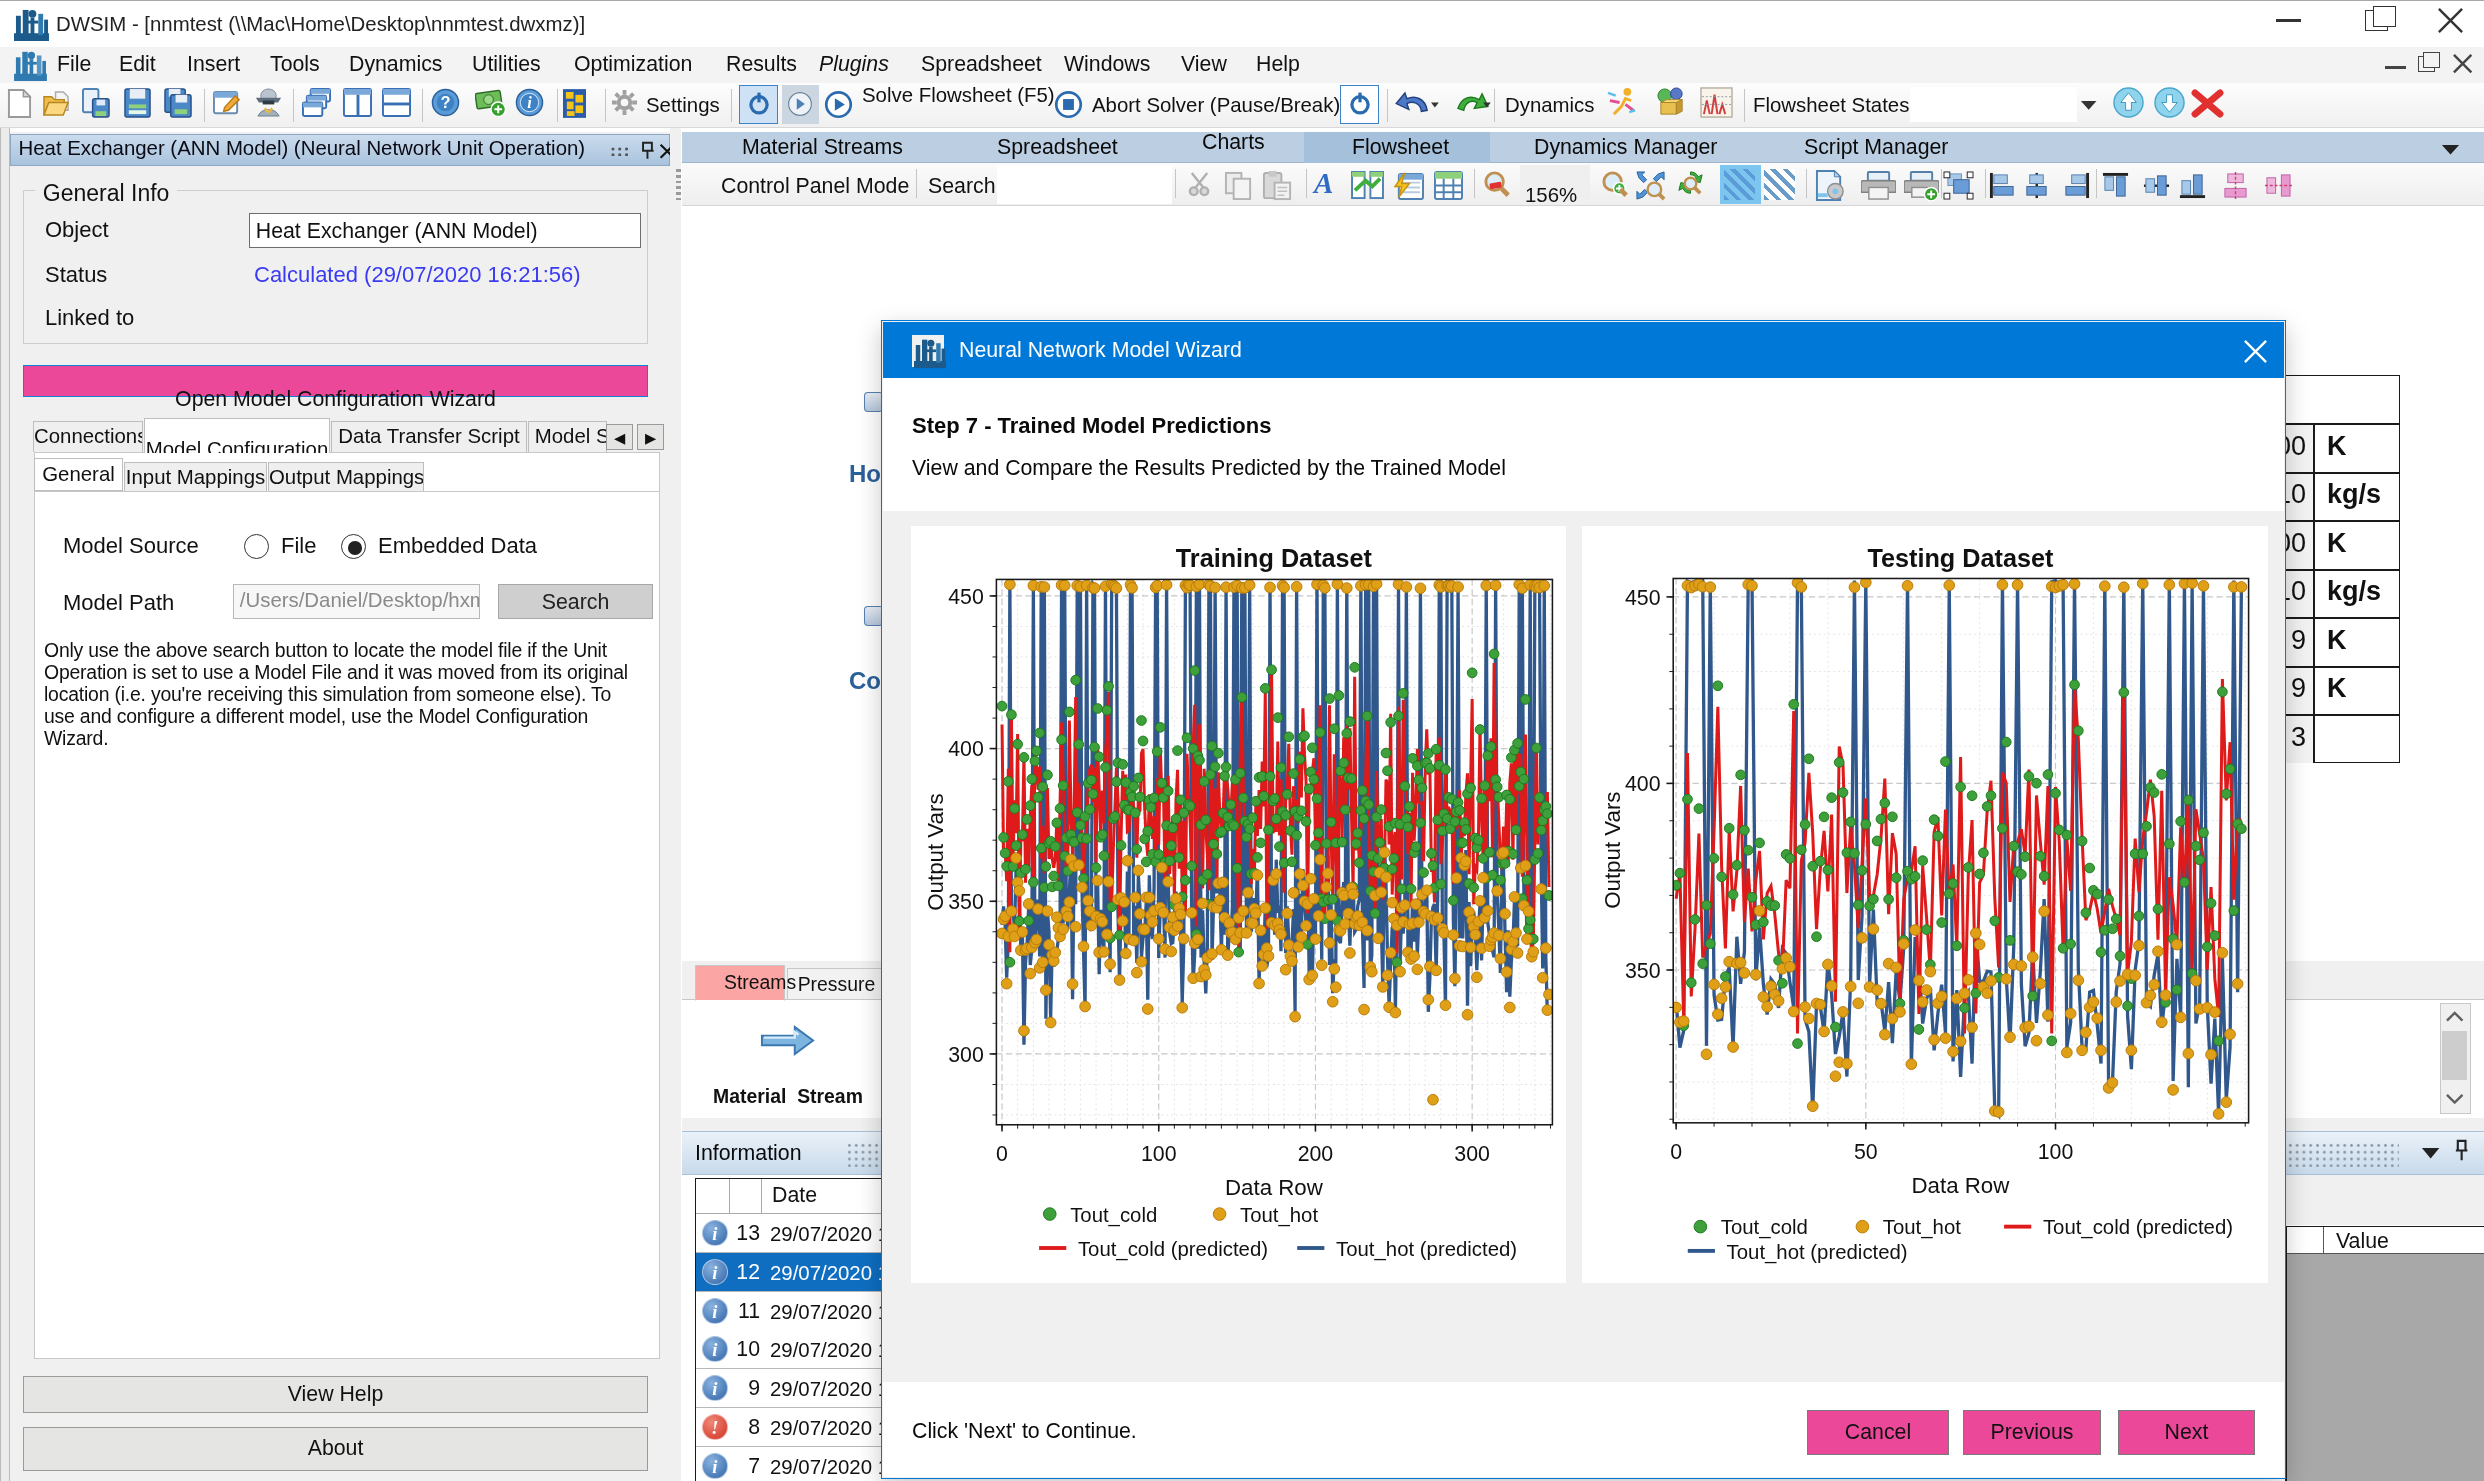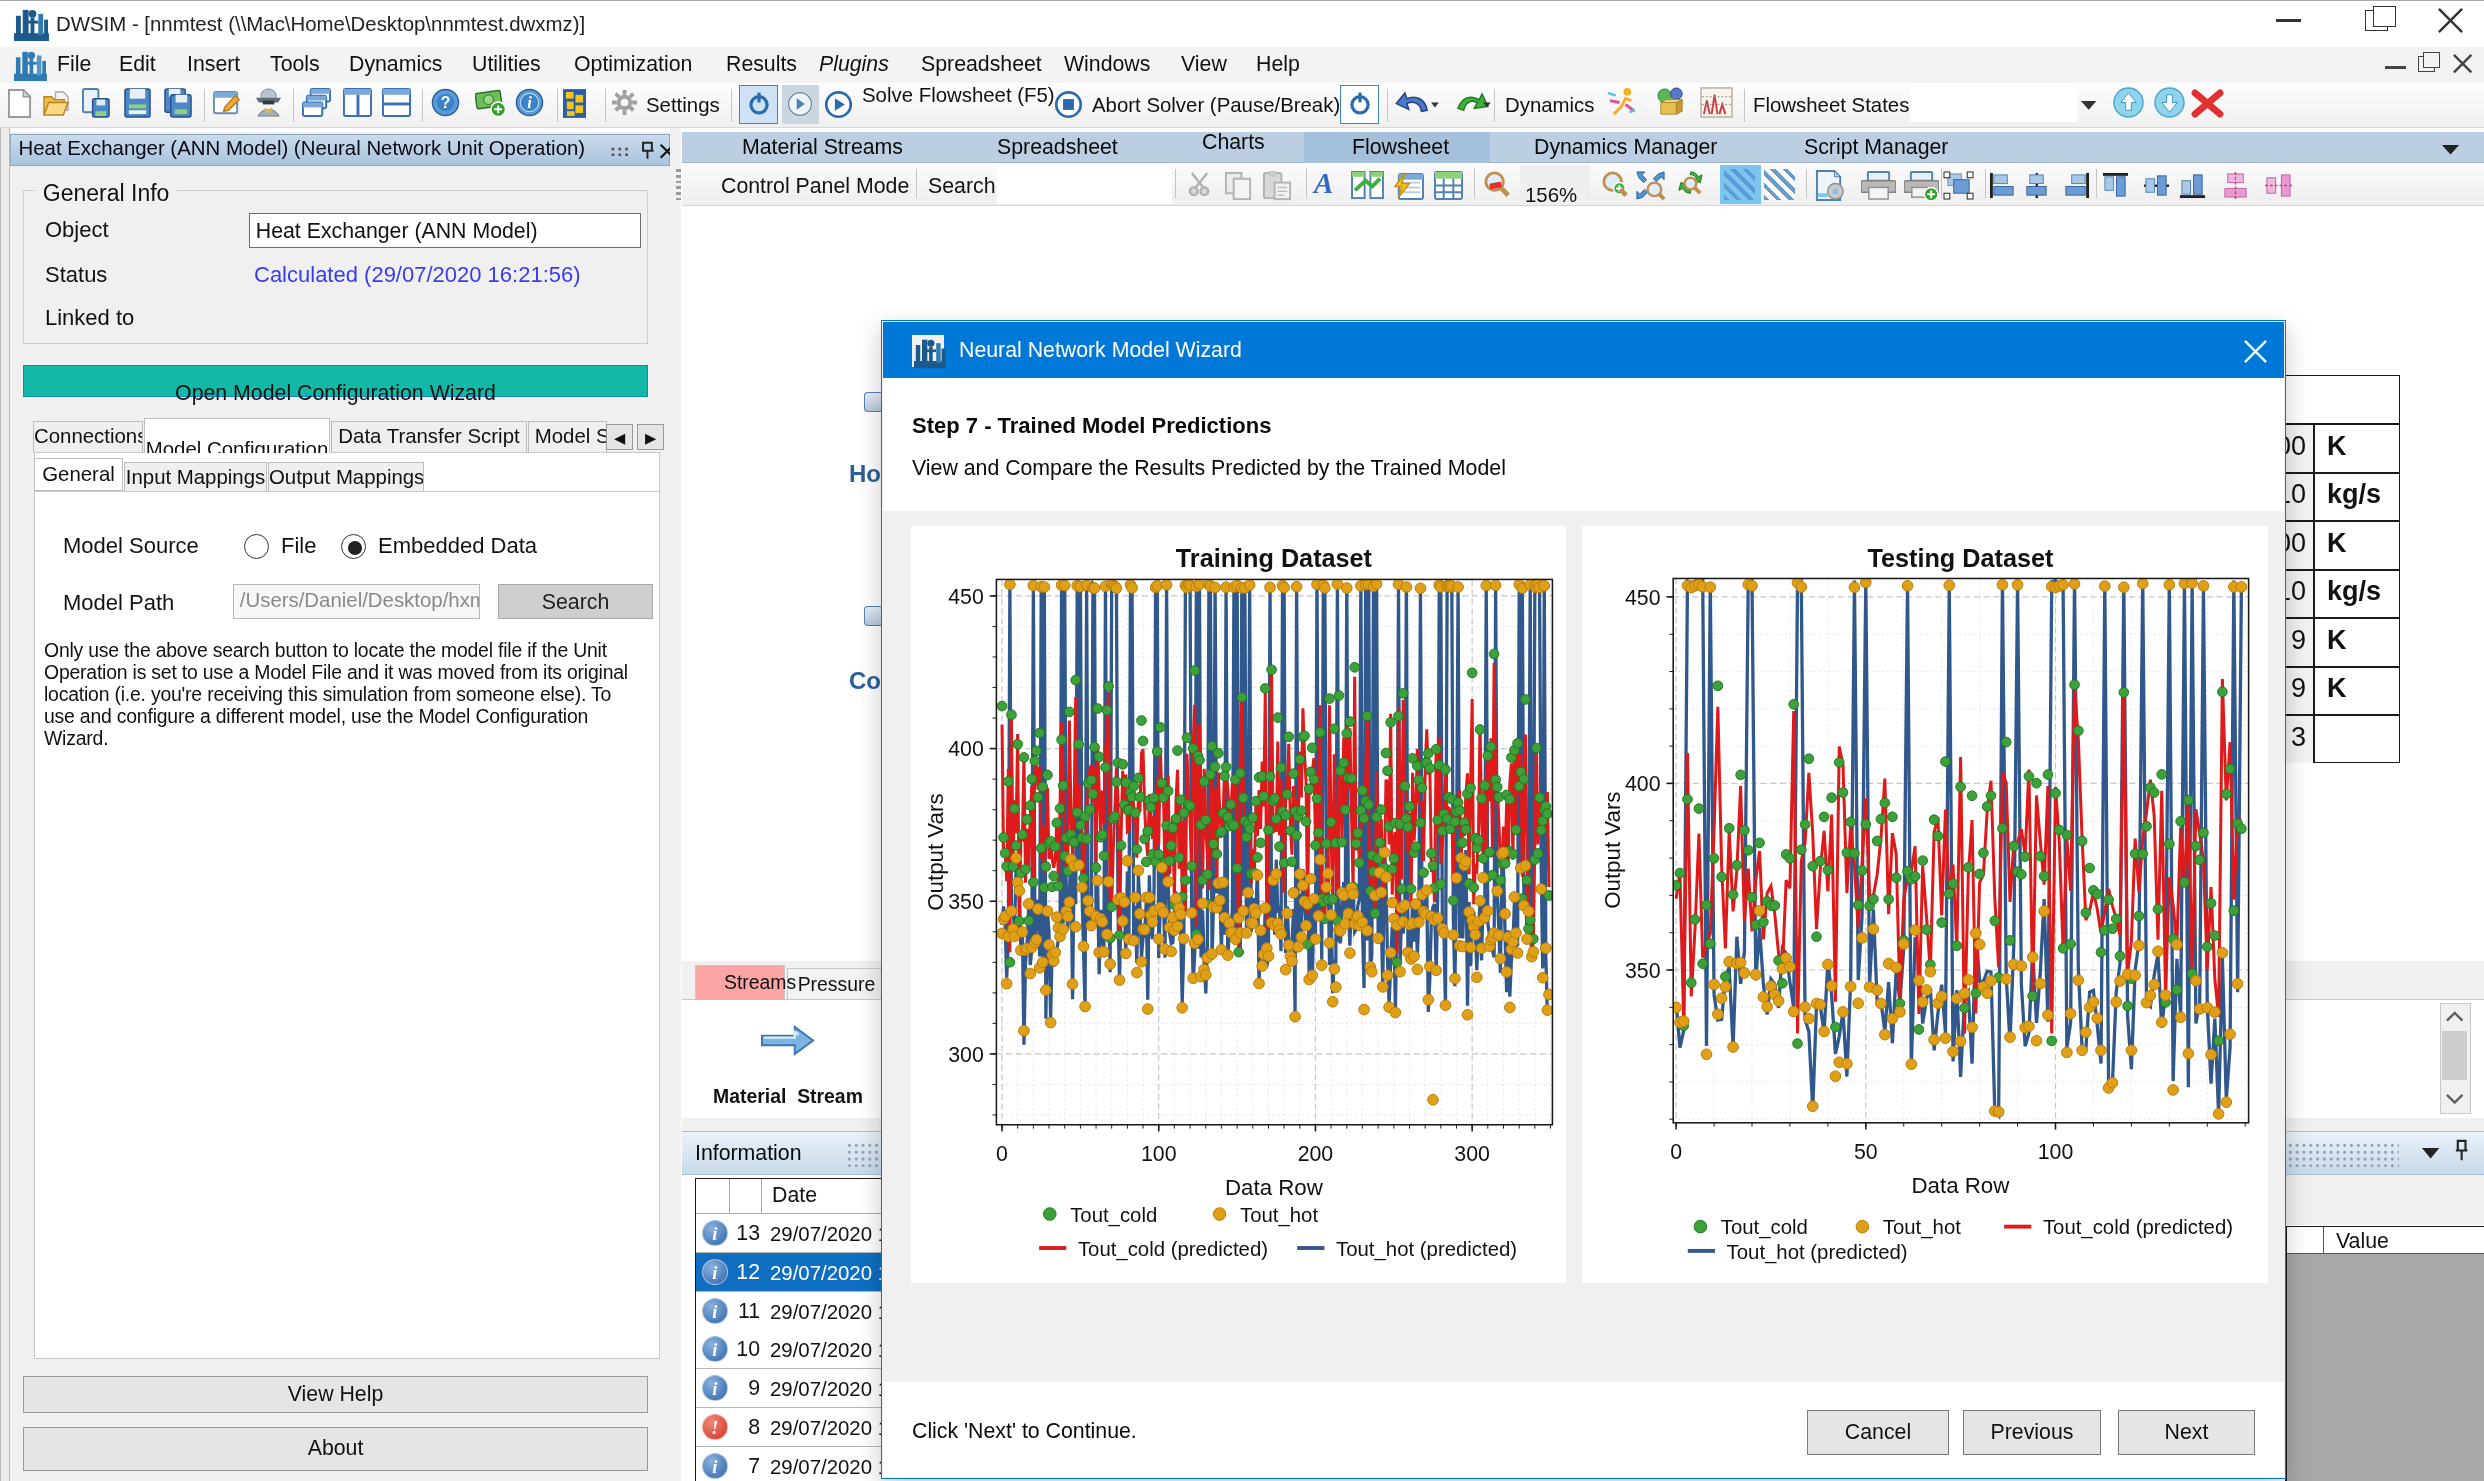--- a/index.html
+++ b/index.html
@@ -15,21 +15,21 @@
 .tbtxt { position:absolute; font-size:20.4px; color:#111; }
 #leftpanel { left:9.7px; top:132px; width:660px; height:1350px; background:#f0f0f0; }
 .lbl { position:absolute; font-size:22px; color:#111; }
 .btn3d { position:absolute; background:#e5e5e3; border:1px solid #9a9a9a; text-align:center; font-size:21.3px; color:#111; }
 #wizbtn { left:13.6px; top:232px; width:642px; height:35px; background:#e3e3e1; border:1.9px solid #0f7fd7; text-align:center; font-size:23px; padding-top:2.9px; color:#111;}
 .tab { position:absolute; border:1px solid #bdbdbd; border-bottom:none; background:#efefef; font-size:20.4px; color:#111; text-align:center; white-space:nowrap; overflow:hidden; }
 .tabsel { background:#ffffff; z-index:3; }
 .mtab { position:absolute; height:31px; font-size:21.3px; color:#0a0a0a; }
 
 .paltab { position:absolute; border:1px solid #c8c8c8; background:#f2f2f2; font-size:19.4px; color:#111; text-align:center; }
-.dlgbtn { position:absolute; background:#e5e5e5; border:1px solid #7a7a7a; font-size:21.3px; text-align:center; padding-top:8.7px; color:#111;}
+.dlgbtn { position:absolute; background:#ec4899; border:1px solid #7a7a7a; font-size:21.3px; text-align:center; padding-top:8.7px; color:#111;}
 </style>
 </head>
 <body>
 
 
 <div class="abs" id="titlebar"></div>
 <div class="abs" style="left:13.6px;top:7.8px;width:35px;height:33px;">
 <svg width="35" height="33" viewBox="0 0 36 34">
       <rect x="0" y="26" width="36" height="8" fill="#1b5a8a"></rect>
       <rect x="2" y="8" width="5" height="20" fill="#1b5a8a"></rect>
@@ -282,21 +282,21 @@
 <div class="abs" style="left:23px;top:190px;width:625px;height:154px;border:1px solid #cdcdcd;"></div>
 <div class="abs" style="left:35px;top:180px;background:#f0f0f0;padding:0 7.8px;font-size:23px;color:#111;">General Info</div>
 <div class="lbl" style="left:45px;top:217px;">Object</div>
 <div class="abs" style="left:249px;top:213px;width:392px;height:35px;background:#fff;border:1px solid #6e6e6e;">
  <div style="position:absolute;left:5.8px;top:4.9px;font-size:21.3px;color:#111;">Heat Exchanger (ANN Model)</div>
     </div>
 <div class="lbl" style="left:45px;top:262px;">Status</div>
 <div class="lbl" style="left:254px;top:262px;color:#3a3af2;">Calculated (29/07/2020 16:21:56)</div>
 <div class="lbl" style="left:45px;top:305px;">Linked to</div>
 
-<div class="abs" id="wizbtn" style="left:23px;top:365px;width:625px;height:32px;background:#14b8a6;border:1.9px solid #1282d8;text-align:center;font-size:21.3px;color:#111;padding-top:15px;">Open Model Configuration Wizard</div>
+<div class="abs" id="wizbtn" style="left:23px;top:365px;width:625px;height:32px;background:#ec4899;border:1.9px solid #1282d8;text-align:center;font-size:21.3px;color:#111;padding-top:21px;">Open Model Configuration Wizard</div>
 
 <div class="tab" style="left:33px;top:421px;width:110px;height:31px;padding-top:2.9px;">Connections</div>
 <div class="tab tabsel" style="left:144px;top:418px;width:186px;height:35px;padding-top:19px;">Model Configuration</div>
 <div class="tab" style="left:331px;top:421px;width:196px;height:31px;padding-top:2.9px;">Data Transfer Script</div>
 <div class="tab" style="left:528px;top:421px;width:79px;height:31px;padding-top:2.9px;overflow:hidden;text-align:left;"><span style="white-space:nowrap;padding-left:5.8px;">Model Sum</span></div>
 <div class="btn3d" style="left:606px;top:424px;width:27px;height:26px;font-size:14.6px;padding-top:3.9px;">◀</div>
 <div class="btn3d" style="left:637px;top:424px;width:27px;height:26px;font-size:14.6px;padding-top:3.9px;">▶</div>
 
 <div class="abs" style="left:34px;top:452px;width:626px;height:907px;background:#fff;border:1px solid #c8c8c8;"></div>
 

